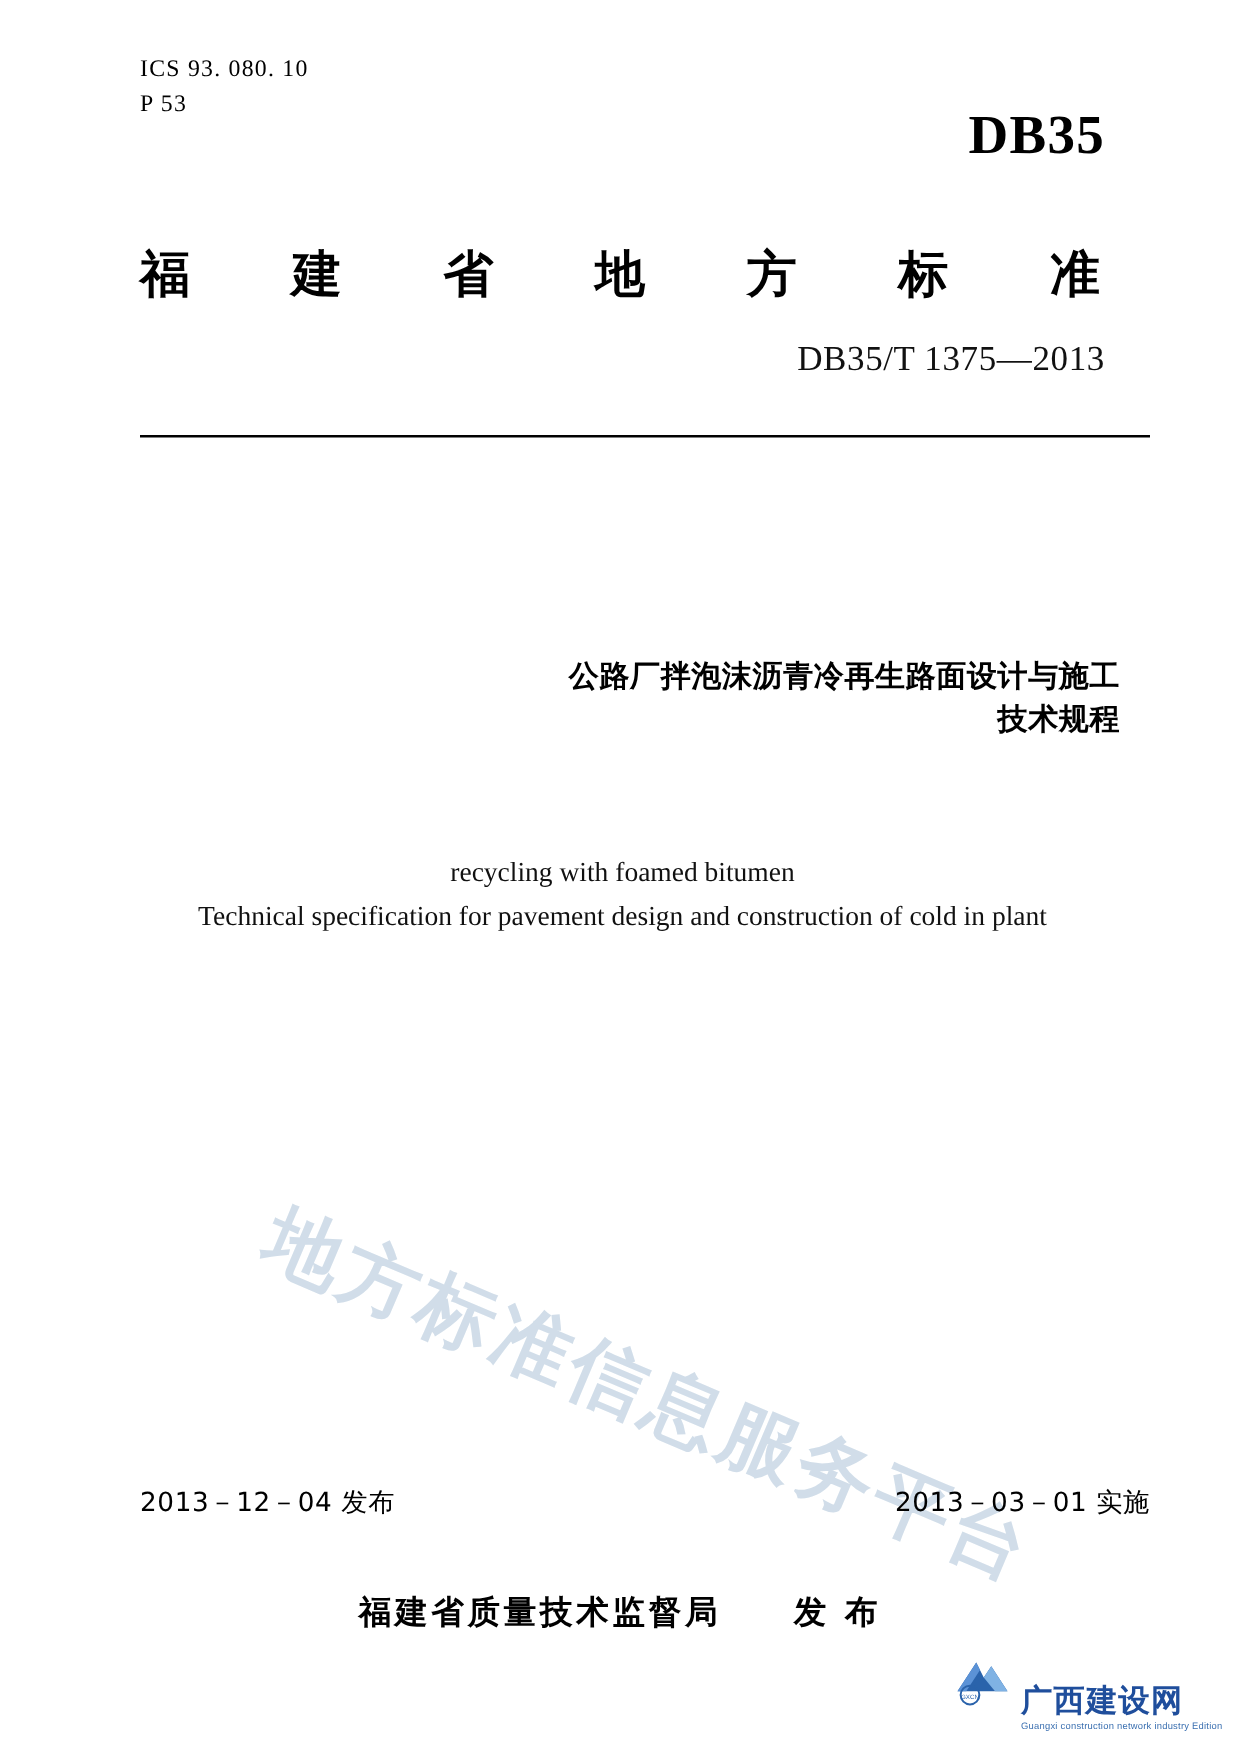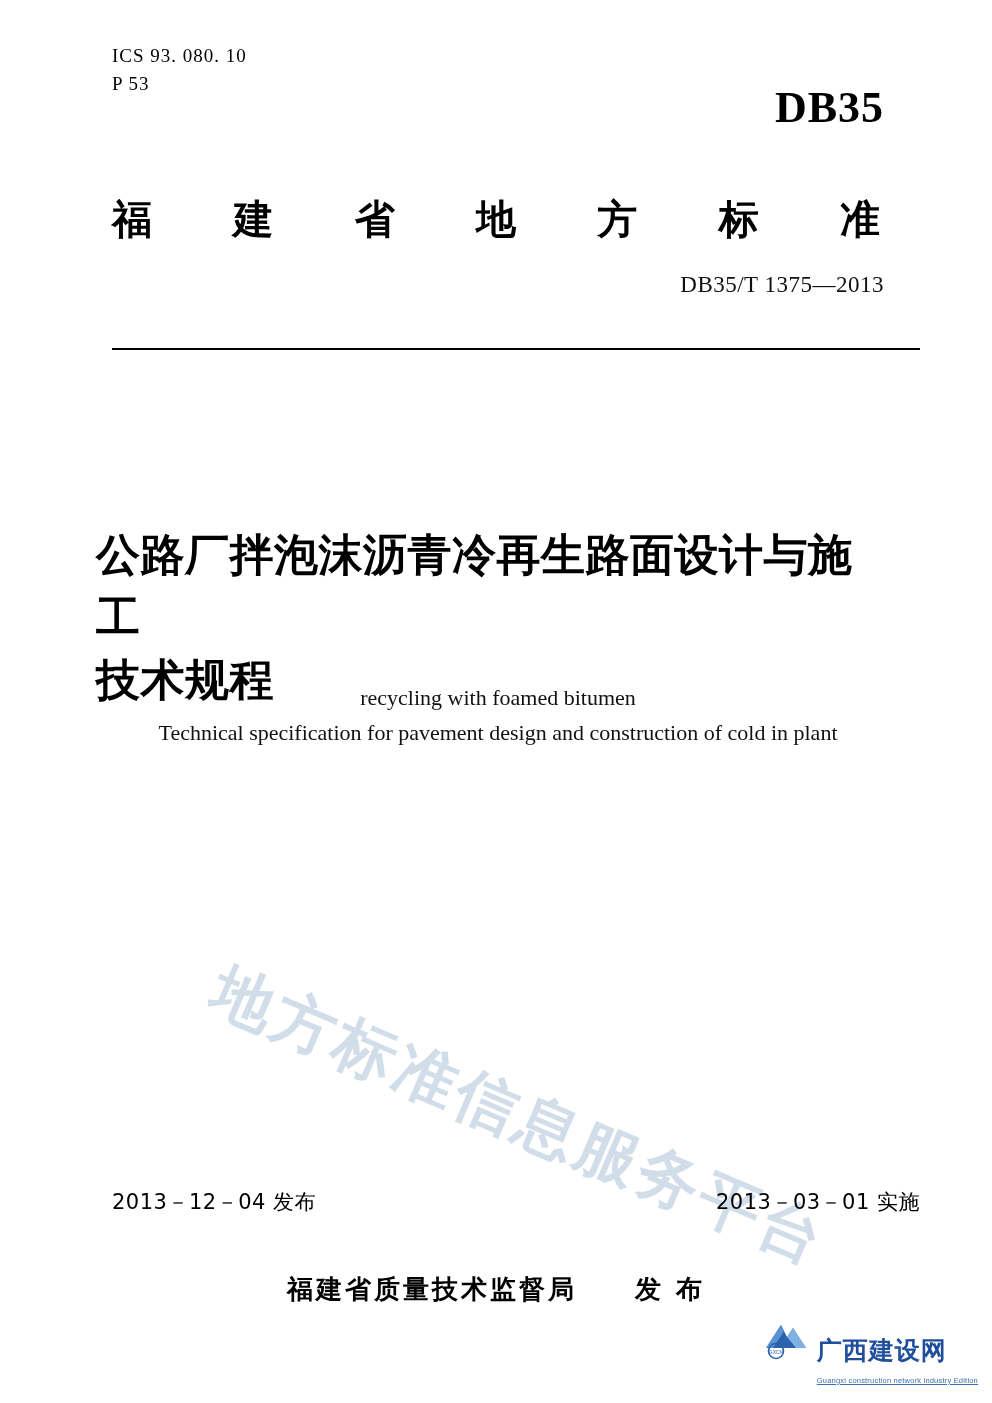--- a/index.html
+++ b/index.html
@@ -54,44 +54,44 @@
     display: flex;
     justify-content: space-between;
   }
   .gb-title span { display: inline-block; }
 
   .std-number {
     position: absolute;
     right: 108px;
     top: 272px;
     font-family: "Liberation Serif", serif;
-    font-size: 23px;
+    font-size: 28px;
     color: #111111;
     letter-spacing: 0.5px;
   }
 
   .rule {
     position: absolute;
     left: 112px;
     top: 348px;
     width: 808px;
     height: 2px;
     background: #000000;
   }
 
   
   .title-cn {
     position: absolute;
     left: 96px;
     top: 524px;
     width: 800px;
-    text-align: left;
-    font-family: "DejaVu Sans", sans-serif;
-    font-weight: bold;
-    font-size: 44px;
+    text-align: right;
+    font-family: "DejaVu Sans", sans-serif;
+    font-weight: bold;
+    font-size: 24px;
     line-height: 1.42;
     color: #000000;
     letter-spacing: 0.5px;
   }
 
   .title-en {
     position: absolute;
     left: 128px;
     top: 680px;
     width: 740px;
@@ -183,22 +183,21 @@
     font-size: 25px;
     color: #1f4e9c;
     letter-spacing: 1px;
     margin-top: 44px;
   }
   .brand-en {
     font-family: "Liberation Sans", sans-serif;
     font-size: 7.5px;
     color: #3a6fb0;
     letter-spacing: 0.2px;
-    margin-top: 12px;
-    text-decoration: underline;
+    margin-top: 2px;
   }
 </style>
 </head>
 <body>
 
 <div class="page">
 
   <div class="ics-block">
     <div>ICS  93. 080. 10</div>
     <div>P 53</div>

